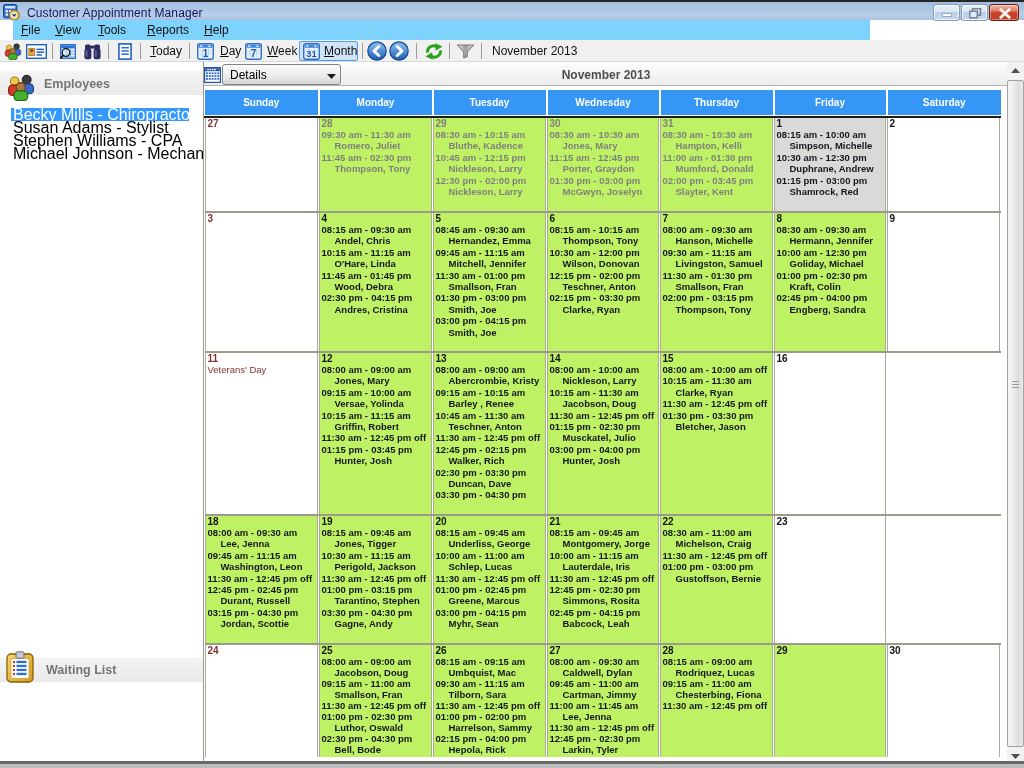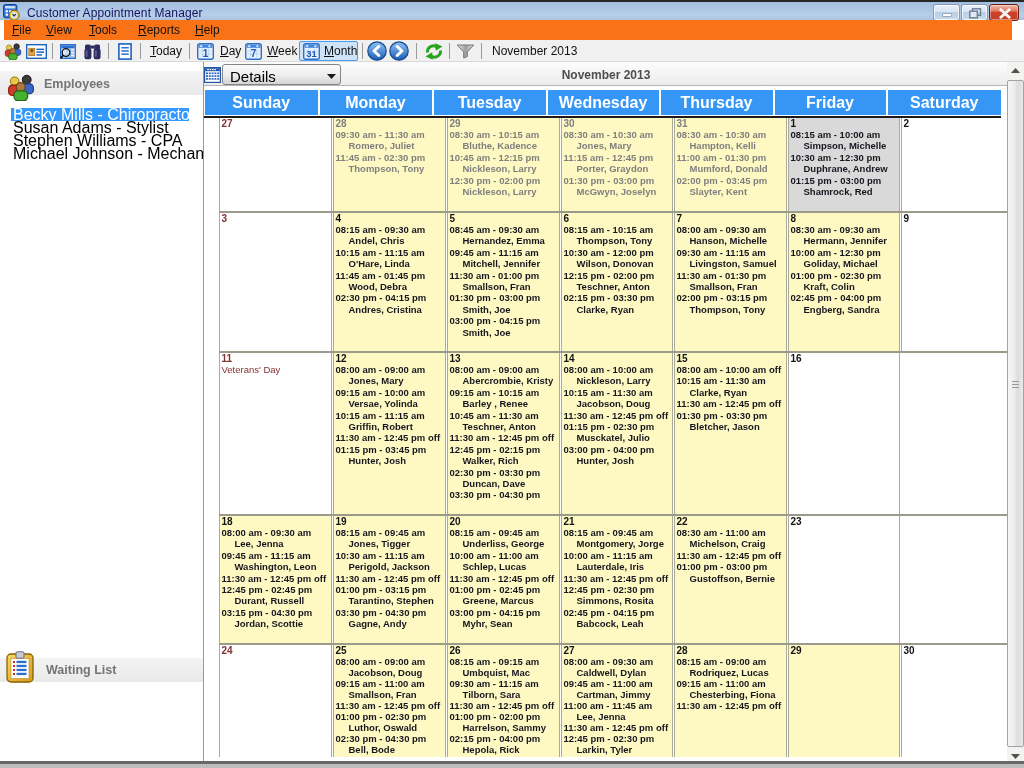--- a/index.html
+++ b/index.html
@@ -2,51 +2,51 @@
 <html><head><meta charset="utf-8"><style>
 *{margin:0;padding:0;box-sizing:border-box}
 html,body{width:1024px;height:768px;overflow:hidden;font-family:"Liberation Sans",sans-serif;background:#fff}
 .abs{position:absolute}
 #win{position:relative;width:1024px;height:768px}
 
 #titlebar{position:absolute;left:0;top:0;width:1024px;height:20px;background:linear-gradient(180deg,#a3bedd 0%,#aec8e4 45%,#b8cfe9 70%,#a9c2e0 100%);border-top:2px solid #262626}
 #title-text{position:absolute;left:27px;top:3.5px;font-size:12px;color:#15155e;letter-spacing:.1px}
 .wbtn{position:absolute;top:2px;height:17px;border-radius:3px}
 
-#menubar{position:absolute;left:4px;top:20px;width:1008px;height:20px;background:#f97316}
+#menubar{position:absolute;left:13px;top:20px;width:857px;height:20px;background:#7dd3fc}
 #menubar span{position:absolute;top:3px;font-size:12px;color:#111}
 
 #toolbar{position:absolute;left:0;top:40px;width:1024px;height:22px;background:#f0f0f0;border-bottom:1px solid #d9d9d9}
 #toolbar .txt{position:absolute;top:4px;font-size:12px;color:#111}
 .tsep{position:absolute;top:3px;width:1px;height:16px;background:#9b9b9b}
 
 #leftpanel{position:absolute;left:0;top:62px;width:203px;height:532px;background:#fff}
 .band{position:absolute;left:0;width:203px;height:24px;background:linear-gradient(180deg,#f4f4f4,#e9e9e9);}
 .bandtxt{font-size:12.5px;font-weight:bold;color:#757575}
 #emp-list{position:absolute;left:0;top:46px;width:200px;font-size:16px;color:#000}
 #emp-list .row{height:13px;line-height:13px;padding-left:13px;white-space:nowrap}
 #emp-list .sel{background:#3399ff;color:#fff;width:178px;margin-left:11px;padding-left:2px}
 #wait-items{position:absolute;left:22px;top:627px;font-size:11.5px;color:#000}
 #wait-items div{height:15.7px;line-height:15.7px}
 
 #calarea{position:absolute;left:203px;top:62px;width:804px;height:699px;background:#fff;border-left:1px solid #9a9a8a}
 #calhead{position:absolute;left:0;top:0;width:804px;height:24px;background:linear-gradient(180deg,#fdfdfd,#ececec);border-bottom:1px solid #b4b4b4}
 #monthtitle{position:absolute;left:0;top:6px;width:804px;text-align:center;font-size:12px;font-weight:bold;color:#4e4e4e}
 #dayhdr{position:absolute;left:1px;top:28px;width:796px;height:25px;display:grid;grid-template-columns:112.5px 112px 112px 111px 112px 111px 113.5px;column-gap:2px}
-#dayhdr div{background:#3596f6;color:#fff;font-weight:bold;font-size:16px;text-align:center;line-height:25px}
+#dayhdr div{background:#3596f6;color:#fff;font-weight:bold;font-size:10px;text-align:center;line-height:25px}
 #blackline{position:absolute;left:0;top:54px;width:797px;height:2px;background:#1a1a1a}
-#grid{position:absolute;left:15px;top:56px;width:796px}
+#grid{position:absolute;left:1px;top:56px;width:796px}
 .crow{display:grid;grid-template-columns:113px 113px 113px 112px 113px 112px 113px;column-gap:1px;border-bottom:2px solid #9b9b8b;overflow:hidden}
 .crow:last-child{border-bottom:none}
 .cell{border-left:1px solid #aaaa98;border-right:1px solid #aaaa98;padding:1px 0 0 1.5px;overflow:hidden;font-weight:bold;font-size:9.5px}
 .cell .ln{line-height:11.4px;white-space:nowrap}
 .r5 .cell .ln{line-height:11.0px}
 .cell .nm{padding-left:13px}
 .white{background:#fff}
-.cream{background:#fef9c3}
+.cream{background:#bef264}
 .grey{background:#d9d9d9}
 .g{color:#7f7f7f}
 .b{color:#16161f}
 .num{font-size:10px;font-weight:bold;line-height:10px;height:10px}
 .sun{color:#823030}
 .oth{color:#7f7f7f}
 .wk{color:#121212}
 .hol{color:#823030;line-height:11.4px;font-weight:normal}
 
 #vscroll{position:absolute;left:1007px;top:62px;width:17px;height:702px;background:#f0f0ef}
@@ -274,21 +274,21 @@
           <rect x="10.4" y="8.2" width="2" height="1.8"></rect>
           <rect x="13.2" y="8.2" width="2" height="1.8"></rect>
    <rect x="2" y="11" width="2" height="1.8"></rect>
           <rect x="4.8" y="11" width="2" height="1.8"></rect>
           <rect x="7.6" y="11" width="2" height="1.8"></rect>
           <rect x="10.4" y="11" width="2" height="1.8"></rect>
           <rect x="13.2" y="11" width="2" height="1.8"></rect>
   </g>
  </svg>
  <div class="abs" style="left:18px;top:2px;width:119px;height:21px;background:linear-gradient(180deg,#fbfbfb,#ededed 55%,#d4d4d4);border:1px solid #858585;border-radius:3px">
-  <div class="abs" style="left:7px;top:3px;font-size:15px;color:#000">Details</div>
+  <div class="abs" style="left:7px;top:3px;font-size:12px;color:#000">Details</div>
   <svg class="abs" style="left:104px;top:9px" width="9" height="5" viewBox="0 0 9 5">
           <path d="M0 0 L9 0 L4.5 5 Z" fill="#1a1a1a"></path>
         </svg>
  </div>
 
  <div id="monthtitle">November 2013</div>
  <div id="dayhdr">
         <div>Sunday</div>
         <div>Monday</div>
         <div>Tuesday</div>

